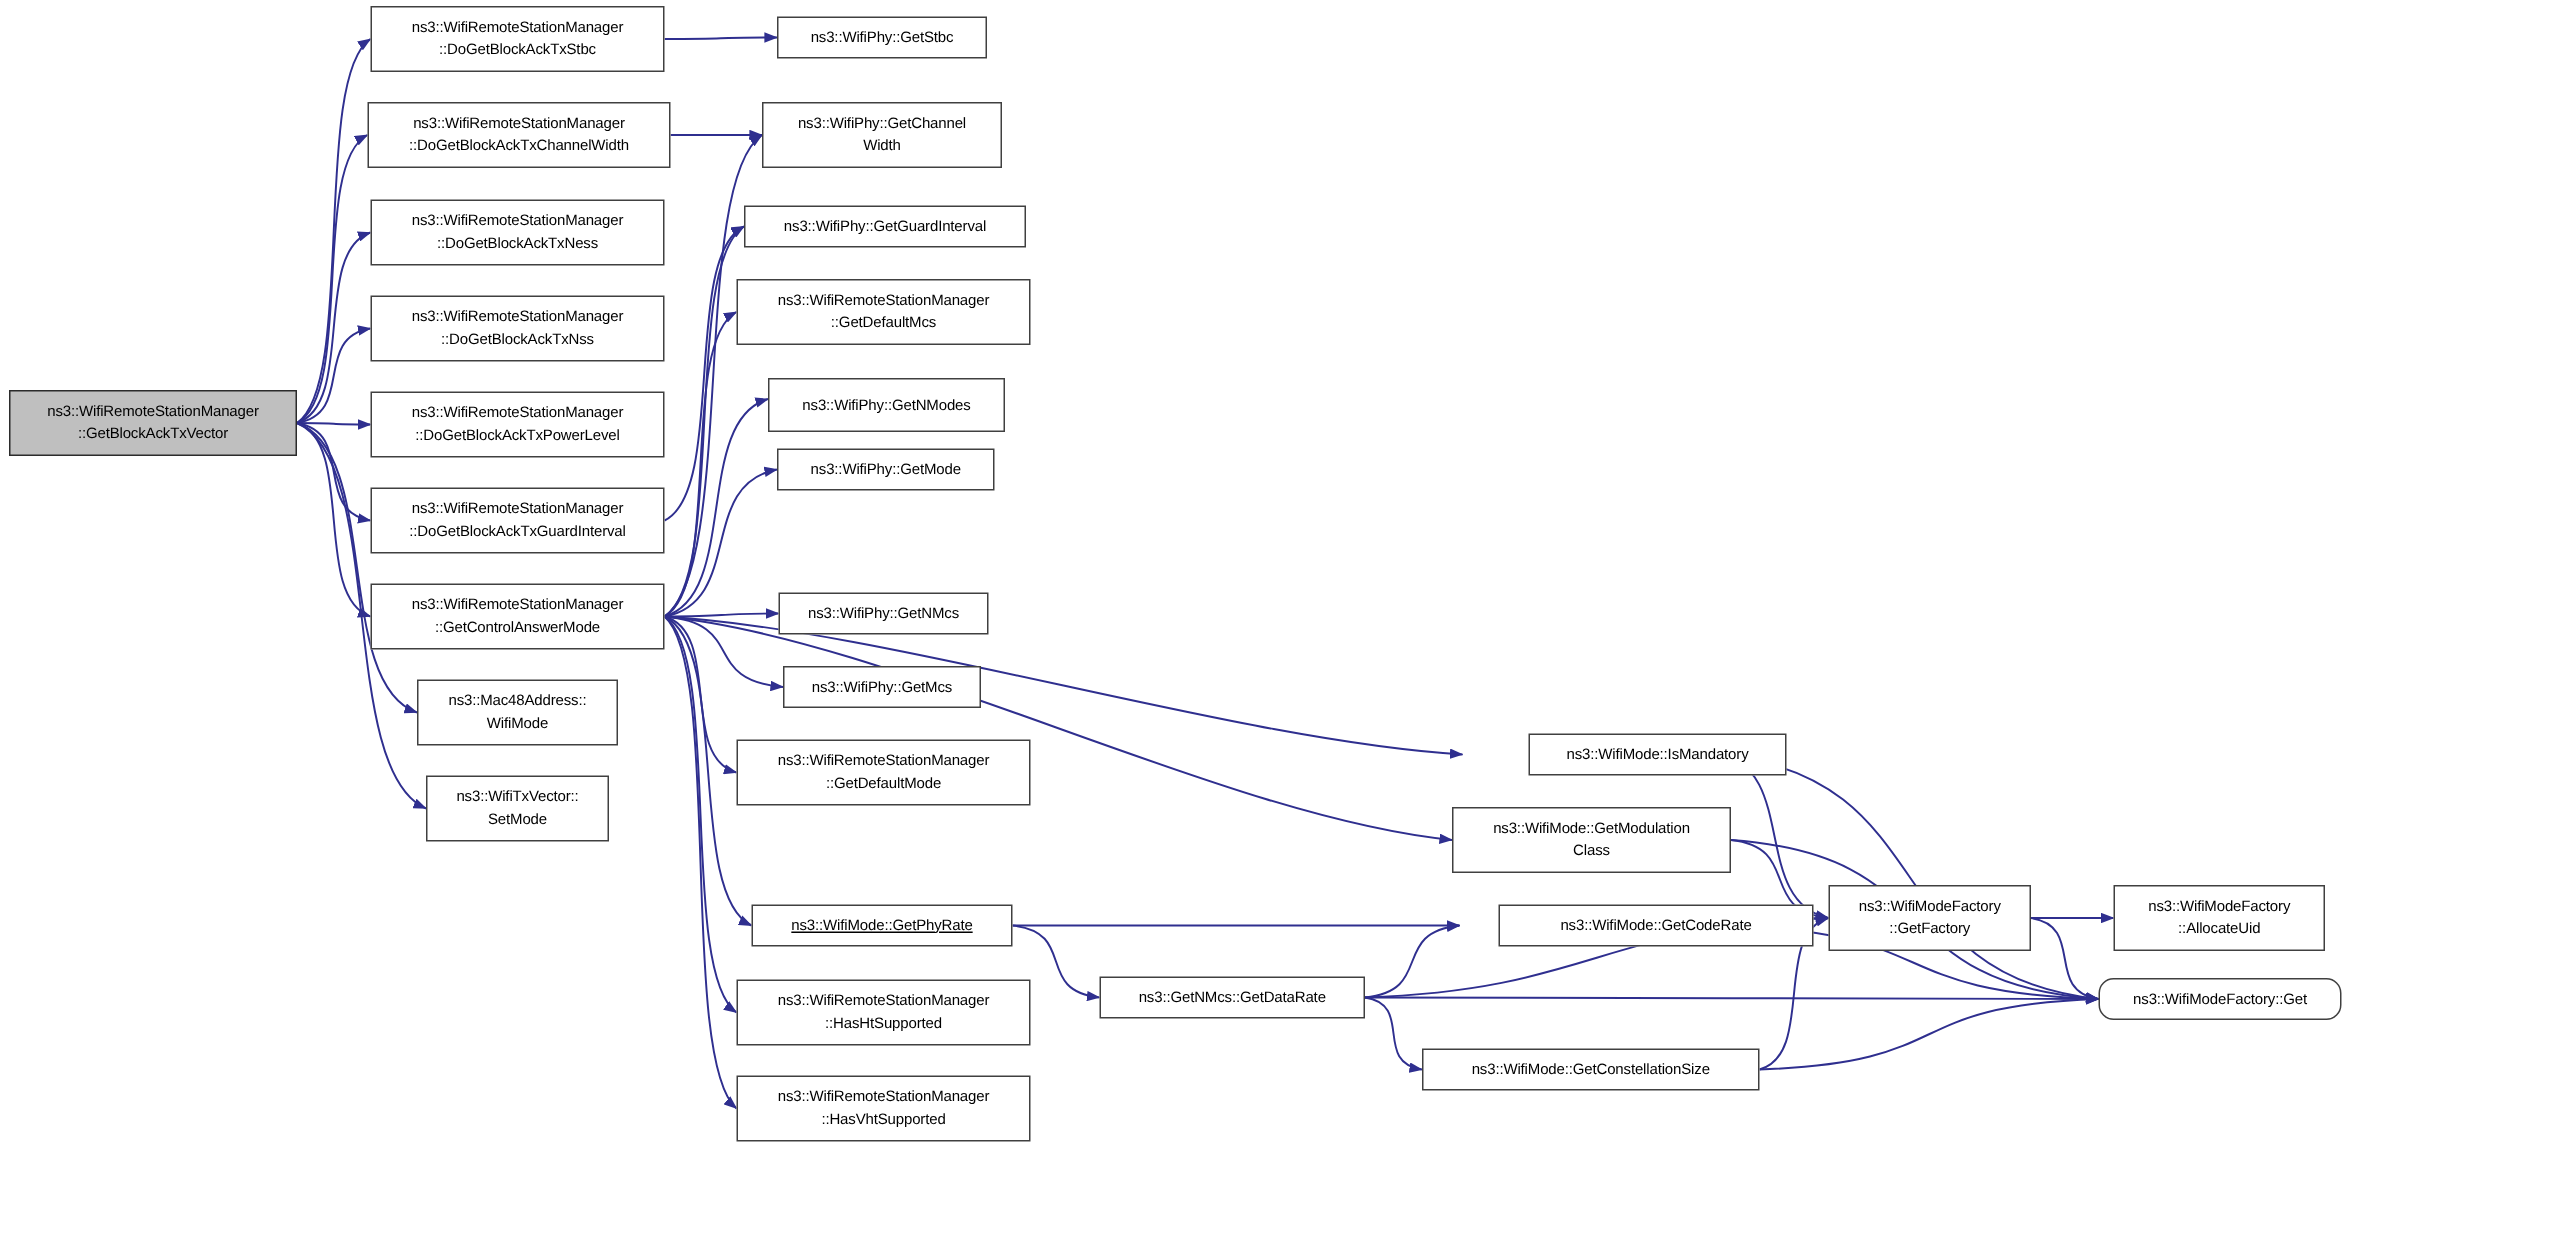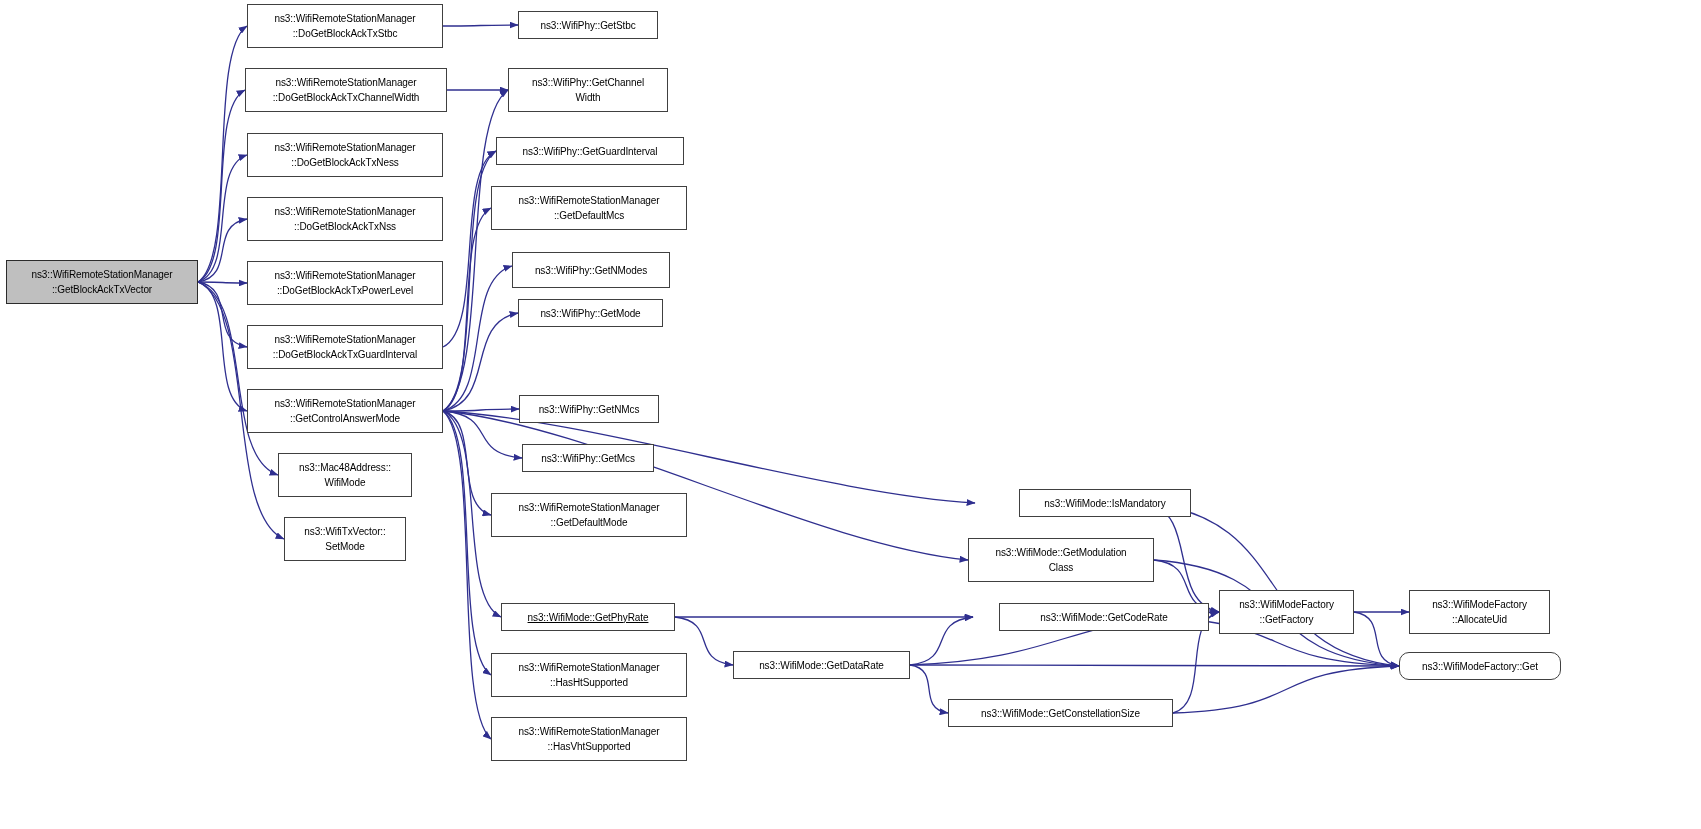--- a/index.html
+++ b/index.html
@@ -132,21 +132,21 @@
 ::GetDefaultMode</div>
       <div class="gnode" style="left: 501px; top: 603px; width: 174px; height: 28px; text-decoration: underline;">ns3::WifiMode::GetPhyRate</div>
       <div class="gnode" style="left: 491px; top: 653px; width: 196px; height: 44px;">ns3::WifiRemoteStationManager
 ::HasHtSupported</div>
       <div class="gnode" style="left: 491px; top: 717px; width: 196px; height: 44px;">ns3::WifiRemoteStationManager
 ::HasVhtSupported</div>
       <div class="gnode" style="left: 1019px; top: 489px; width: 172px; height: 28px;">ns3::WifiMode::IsMandatory</div>
       <div class="gnode" style="left: 968px; top: 538px; width: 186px; height: 44px;">ns3::WifiMode::GetModulation
 Class</div>
       <div class="gnode" style="left: 973px; top: 603px; width: 210px; height: 28px; margin-left: 26px;">ns3::WifiMode::GetCodeRate</div>
-      <div class="gnode" style="left: 733px; top: 651px; width: 177px; height: 28px;">ns3::WifiMode::GetDataRate</div>
+      <div class="gnode" style="left: 733px; top: 651px; width: 177px; height: 28px;">ns3::GetNMcs::GetDataRate</div>
       <div class="gnode" style="left: 948px; top: 699px; width: 225px; height: 28px;">ns3::WifiMode::GetConstellationSize</div>
       <div class="gnode" style="left: 1219px; top: 590px; width: 135px; height: 44px;">ns3::WifiModeFactory
 ::GetFactory</div>
       <div class="gnode" style="left: 1409px; top: 590px; width: 141px; height: 44px;">ns3::WifiModeFactory
 ::AllocateUid</div>
       <div class="gnode" style="left: 1399px; top: 652px; width: 162px; height: 28px; border-radius: 10px;">ns3::WifiModeFactory::Get</div>
     </div>
 </div>
 
 </body></html>

